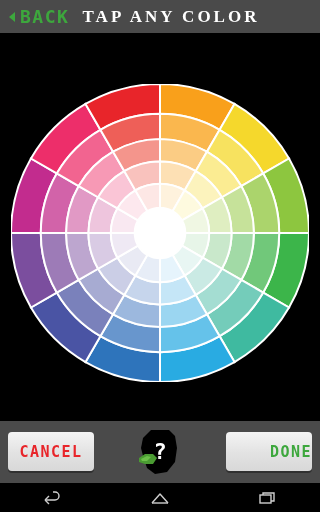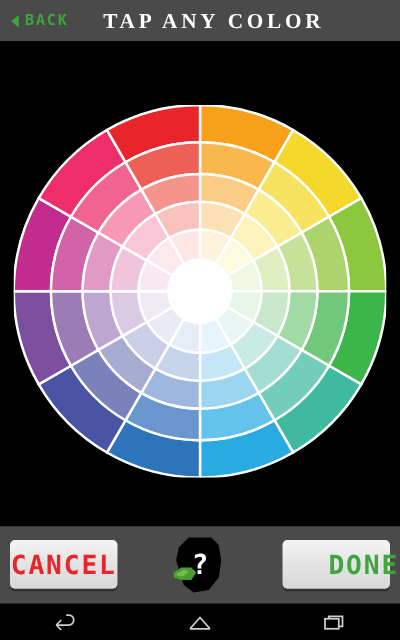--- a/index.html
+++ b/index.html
@@ -31,21 +31,21 @@
   }
   .chev {
     width: 0; height: 0;
     border-top: 5px solid transparent;
     border-bottom: 5px solid transparent;
     border-right: 6px solid #3da73d;
     margin-right: 5px;
   }
   #back-label {
     color: #3da73d;
-    font-size: 12px;
+    font-size: 18px;
     font-weight: bold;
     letter-spacing: 1.5px;
     font-family: "DejaVu Sans Mono", monospace;
     line-height: 13px;
   }
   #header-title {
     position: absolute;
     left: 0; right: 0;
     top: 7px;
     text-align: center;
@@ -82,21 +82,21 @@
     position: absolute;
     top: 11px;
     width: 86px; height: 39px;
     border: none;
     border-radius: 4px;
     background: linear-gradient(#f4f4f4, #e2e2e2 55%, #d8d8d8);
     box-shadow: 0 2px 0 rgba(0,0,0,0.35);
     display: flex; align-items: center; justify-content: center;
     cursor: pointer;
     font-family: "DejaVu Sans Mono", monospace;
-    font-size: 21px;
+    font-size: 15px;
     font-weight: bold;
     letter-spacing: 1.5px;
   }
   #cancel-button { left: 8px; }
   #done-button  { right: 8px; left: auto; padding-left: 44px; }
   #cancel-label { color: #e8252a; }
   #done-label   { color: #3da73d; }
 
   #avatar-button {
     position: absolute;

